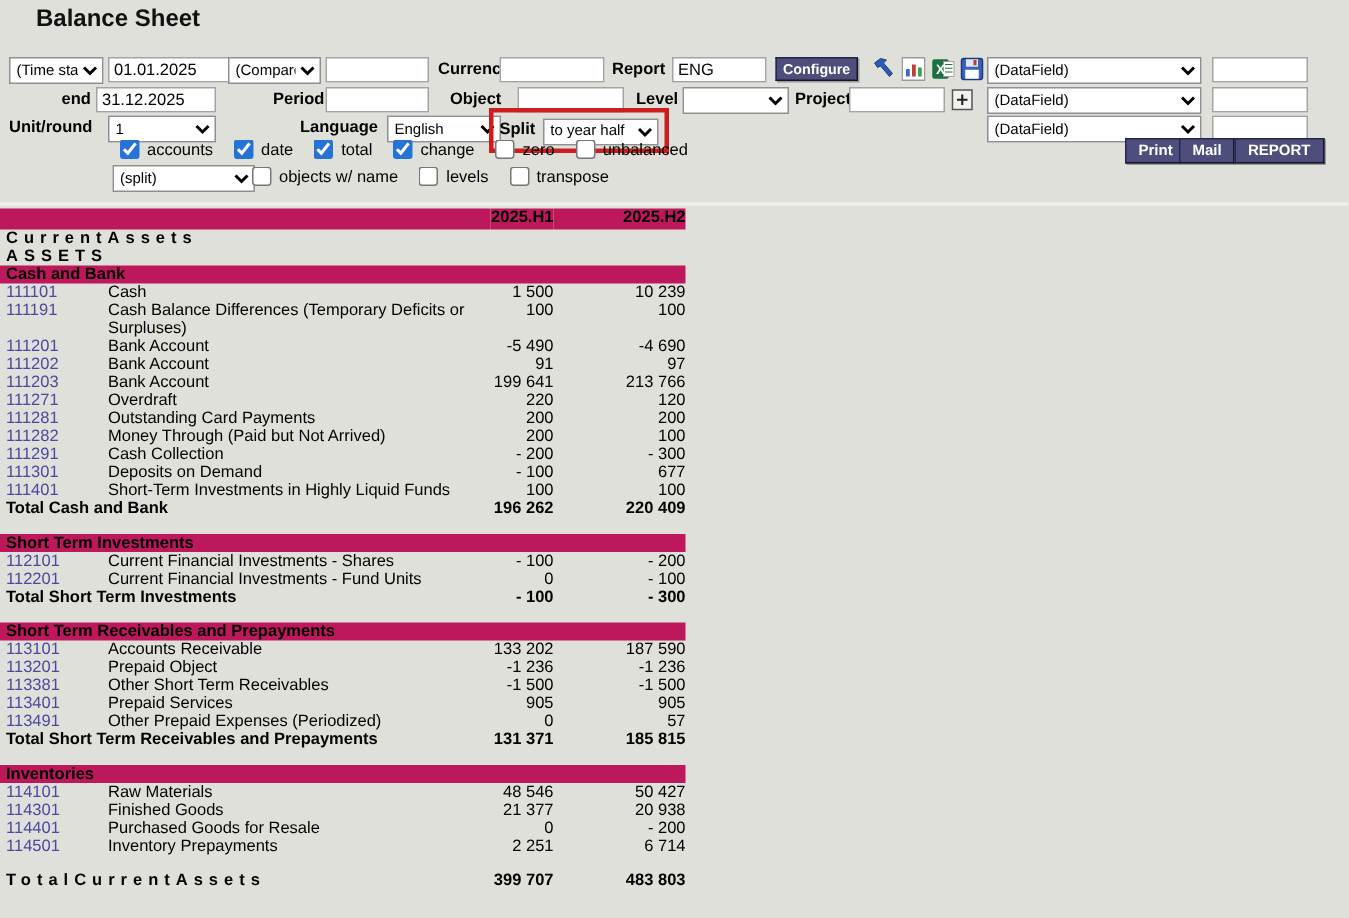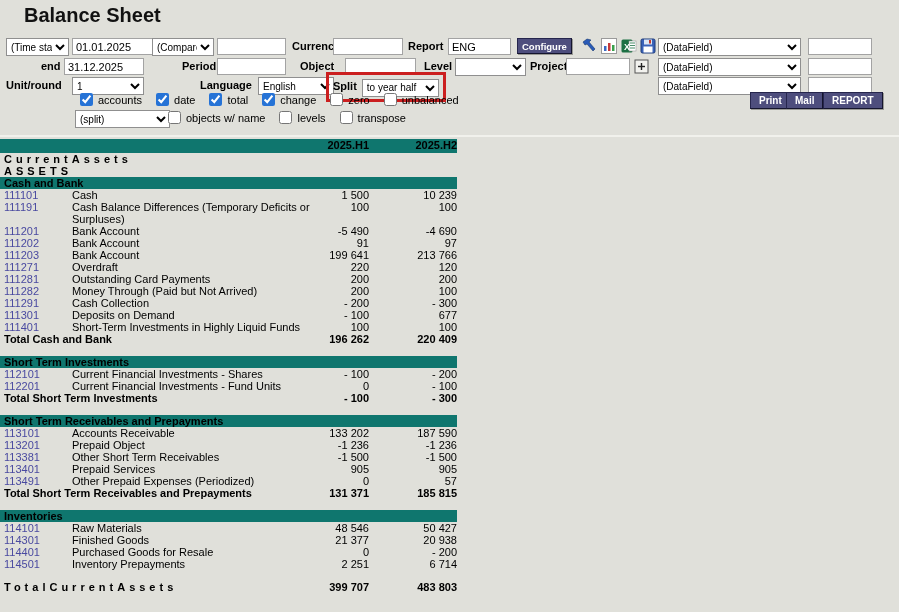--- a/index.html
+++ b/index.html
@@ -6,21 +6,21 @@
   html,body { width: 899px; height: 612px; }
   body {
     background: #e0e0da;
     font-family: "Liberation Sans", sans-serif;
     color: #000;
     overflow: hidden;
     position: relative;
   }
   .page-title {
     position: absolute; left: 24px; top: 4px;
-    font-size: 20px; font-weight: bold; color: #111;
+    font-size: 16px; font-weight: bold; color: #111;
   }
   .ctl { position: absolute; font-size: 11px; }
   .lbl { font-weight: bold; line-height: 17px; white-space: nowrap; }
   input[type=text] {
     height: 17px; border: 1px solid #a3a3a3; background: #fff;
     font-family: "Liberation Sans", sans-serif; font-size: 11px; padding: 0 3px; width: 100%;
   }
   select {
     height: 18px; border: 1px solid #8f8f8f; background: #fff;
     font-family: "Liberation Sans", sans-serif; font-size: 10px; width: 100%;
@@ -42,21 +42,21 @@
   .divider { position: absolute; left: 0; top: 135px; width: 899px; height: 2px; background: #f1f1ec; }
   
   table.rep {
     position: absolute; left: 0; top: 139px; width: 457px;
     border-collapse: collapse; table-layout: fixed; font-size: 11px;
   }
   table.rep td { padding: 0; line-height: 12px; vertical-align: top; }
   table.rep td.first { padding-left: 4px; }
   .num { text-align: right; }
   .b { font-weight: bold; }
-  tr.stripe td { background: #0f766e; }
+  tr.stripe td { background: #be185d; }
   .spaced { font-weight: bold; letter-spacing: 4px; white-space: nowrap; }
   .acct { color: #4949a0; cursor: pointer; }
   tr.gap td { height: 11px; }
   tr.hdr td { height: 14px; line-height: 13px; }
 </style>
 </head>
 <body>
 
 <div class="page-title">Balance Sheet</div>
 

